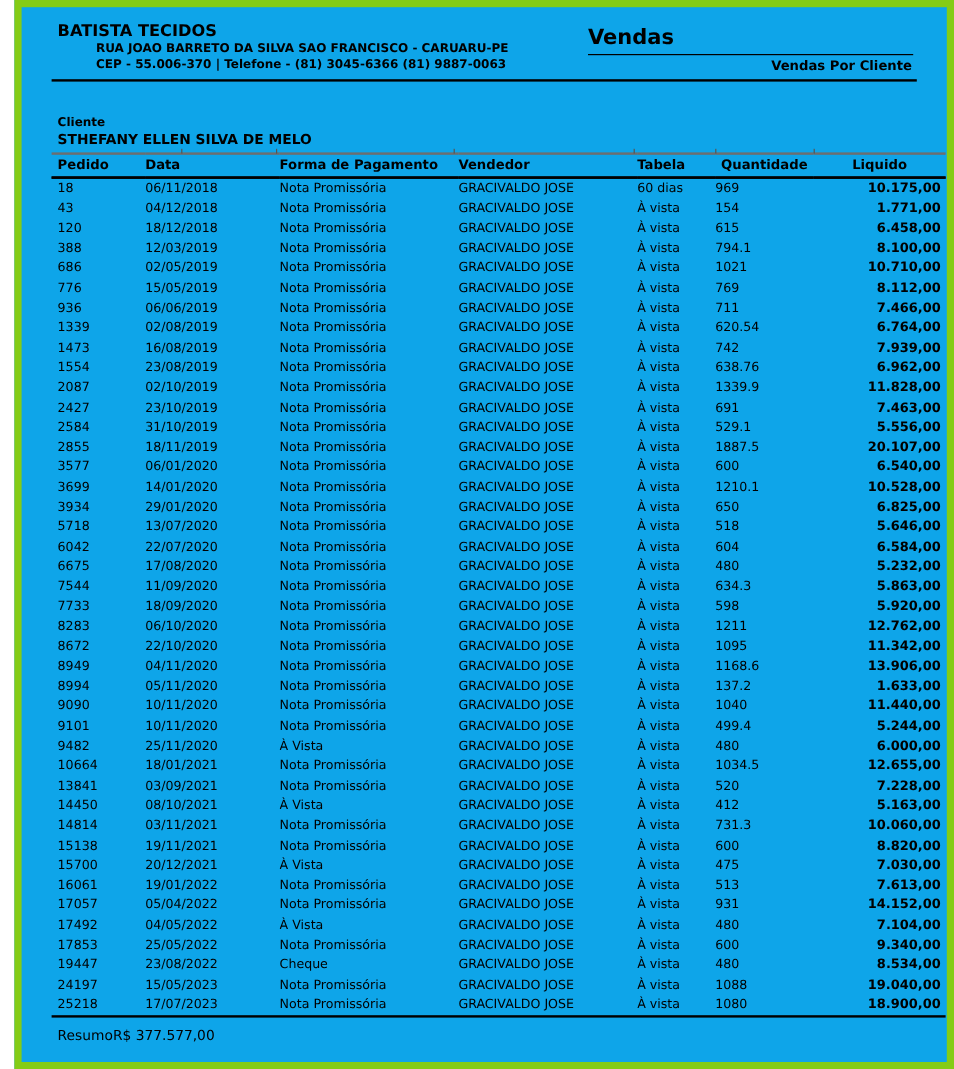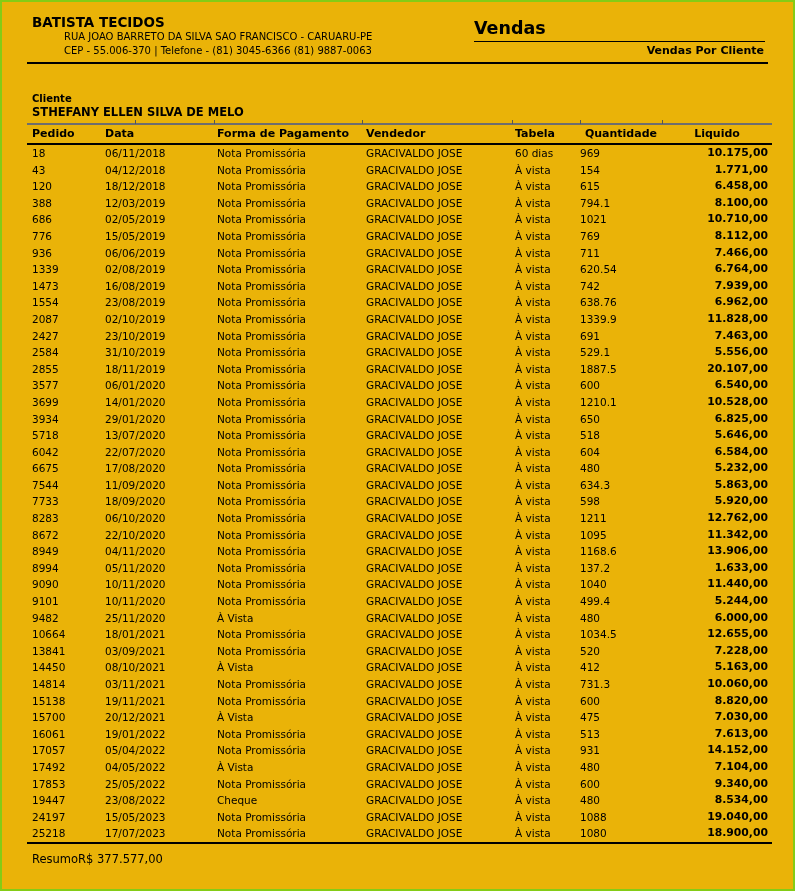--- a/index.html
+++ b/index.html
@@ -1,26 +1,26 @@
 <!DOCTYPE html>
 <html><head>
 <meta charset="utf-8">
 <style>
   html,body{margin:0;padding:0;background:#fff;}
   body{
     width:795px;height:891px;position:relative;
     font-family:"DejaVu Sans","Liberation Sans",sans-serif;
     color:#000;
   }
-  .page{position:absolute;inset:0;border:2px solid #84cc16;box-sizing:border-box;background:#eab308;}
+  .page{position:absolute;inset:0;border:6px solid #84cc16;box-sizing:border-box;background:#0ea5e9;margin-left:12px;}
 
   
   .company{position:absolute;left:30px;top:12px;}
   .company-name{font-size:13.5px;font-weight:bold;line-height:16px;}
-  .company-line{font-size:10px;font-weight:normal;line-height:12.5px;margin-top:1px;padding-left:32px;}
+  .company-line{font-size:10px;font-weight:bold;line-height:12.5px;margin-top:1px;padding-left:32px;}
 
   
   .report-title{position:absolute;left:472px;top:16px;font-size:17.5px;font-weight:bold;}
   .title-underline{position:absolute;left:472px;right:28px;top:38.5px;height:1.5px;background:#000;}
   .report-subtitle{position:absolute;right:29px;top:42px;font-size:11px;font-weight:bold;}
 
   .header-rule{position:absolute;left:25px;right:25px;top:60px;height:2px;background:#000;}
 
   
   .client-label{position:absolute;left:30px;top:91px;font-size:10px;font-weight:bold;}

